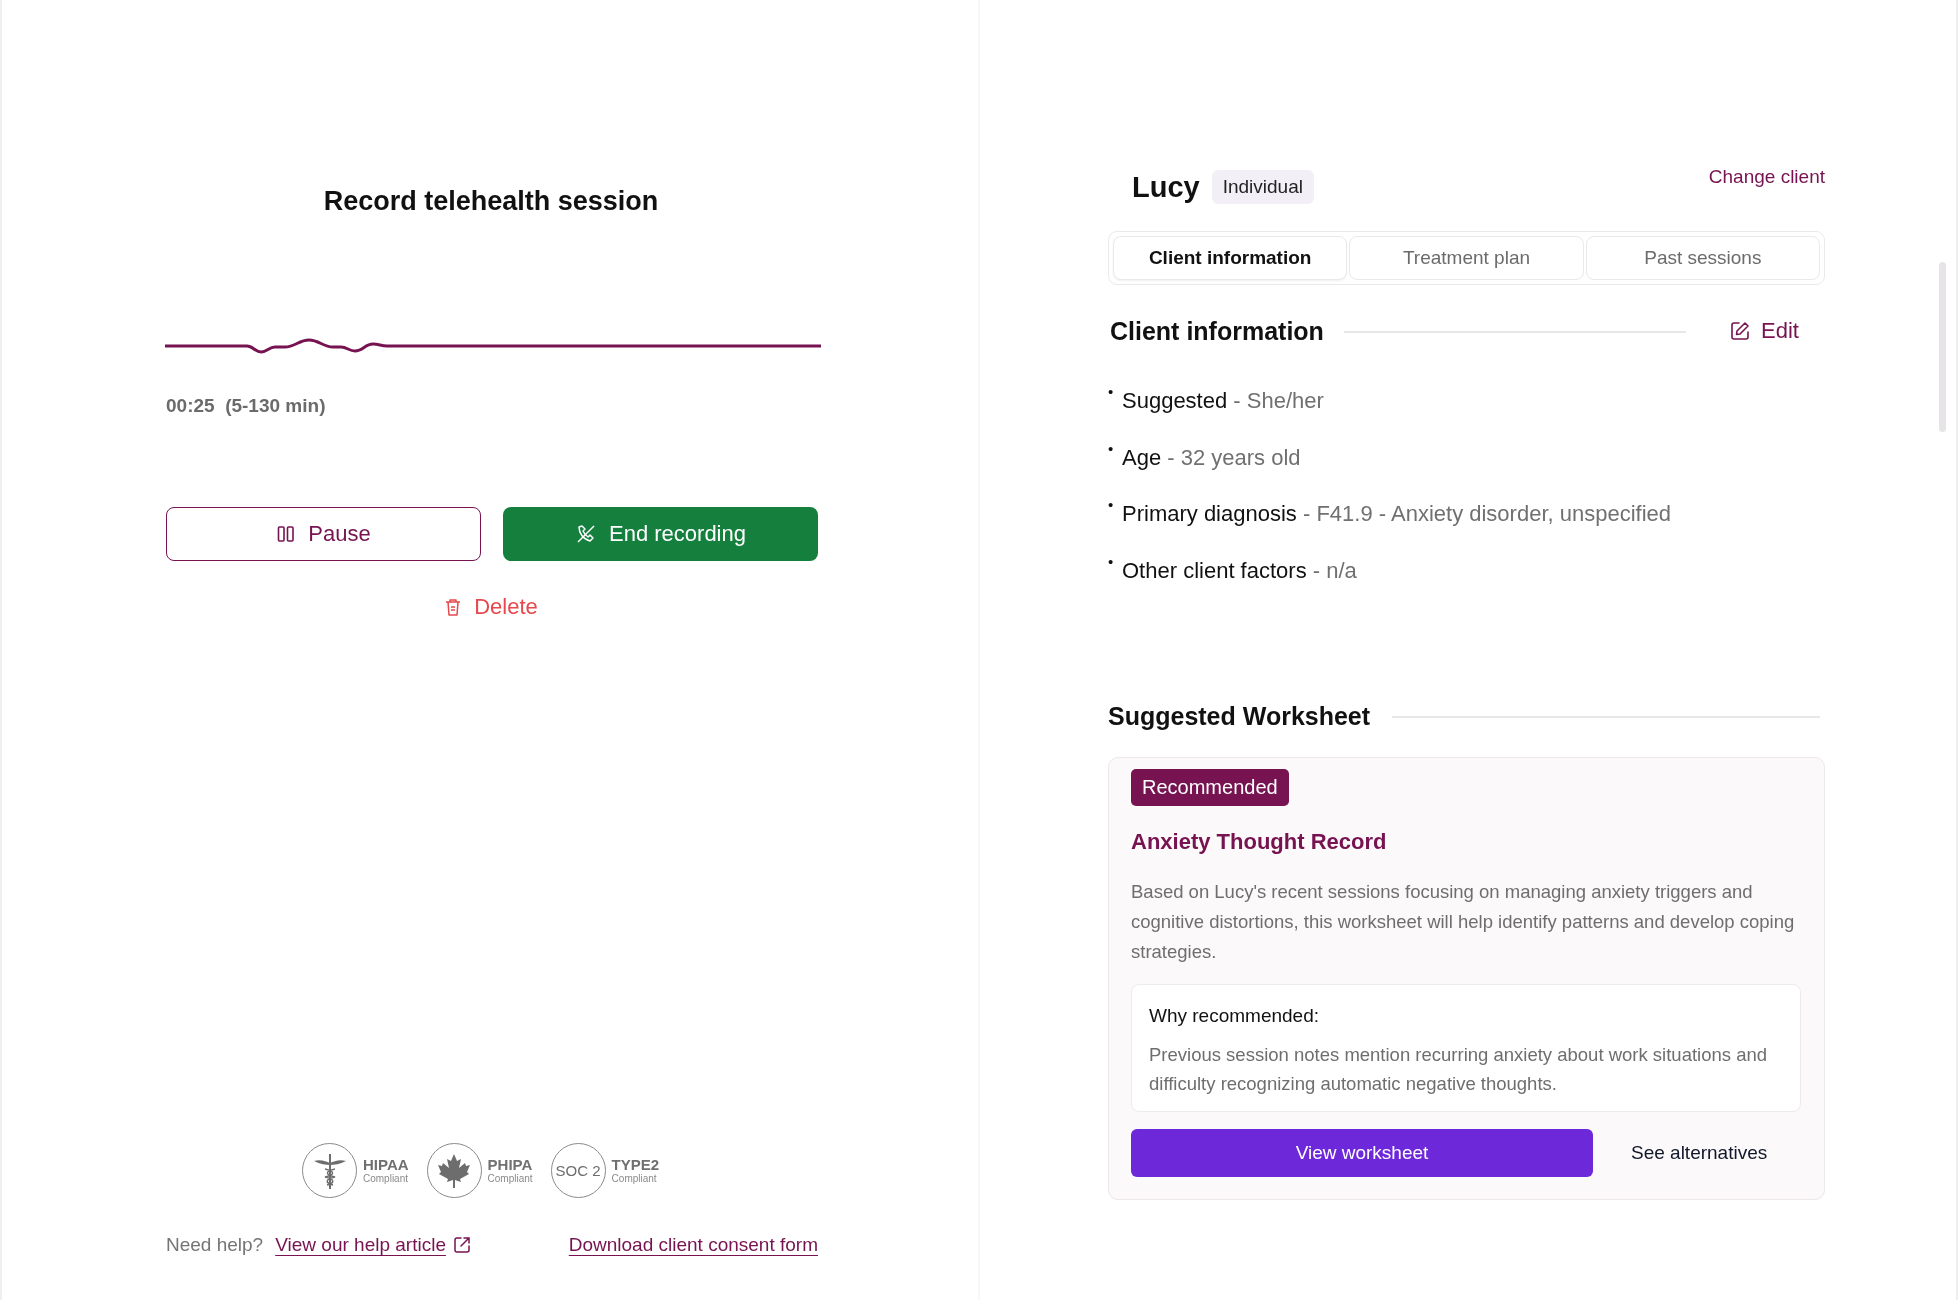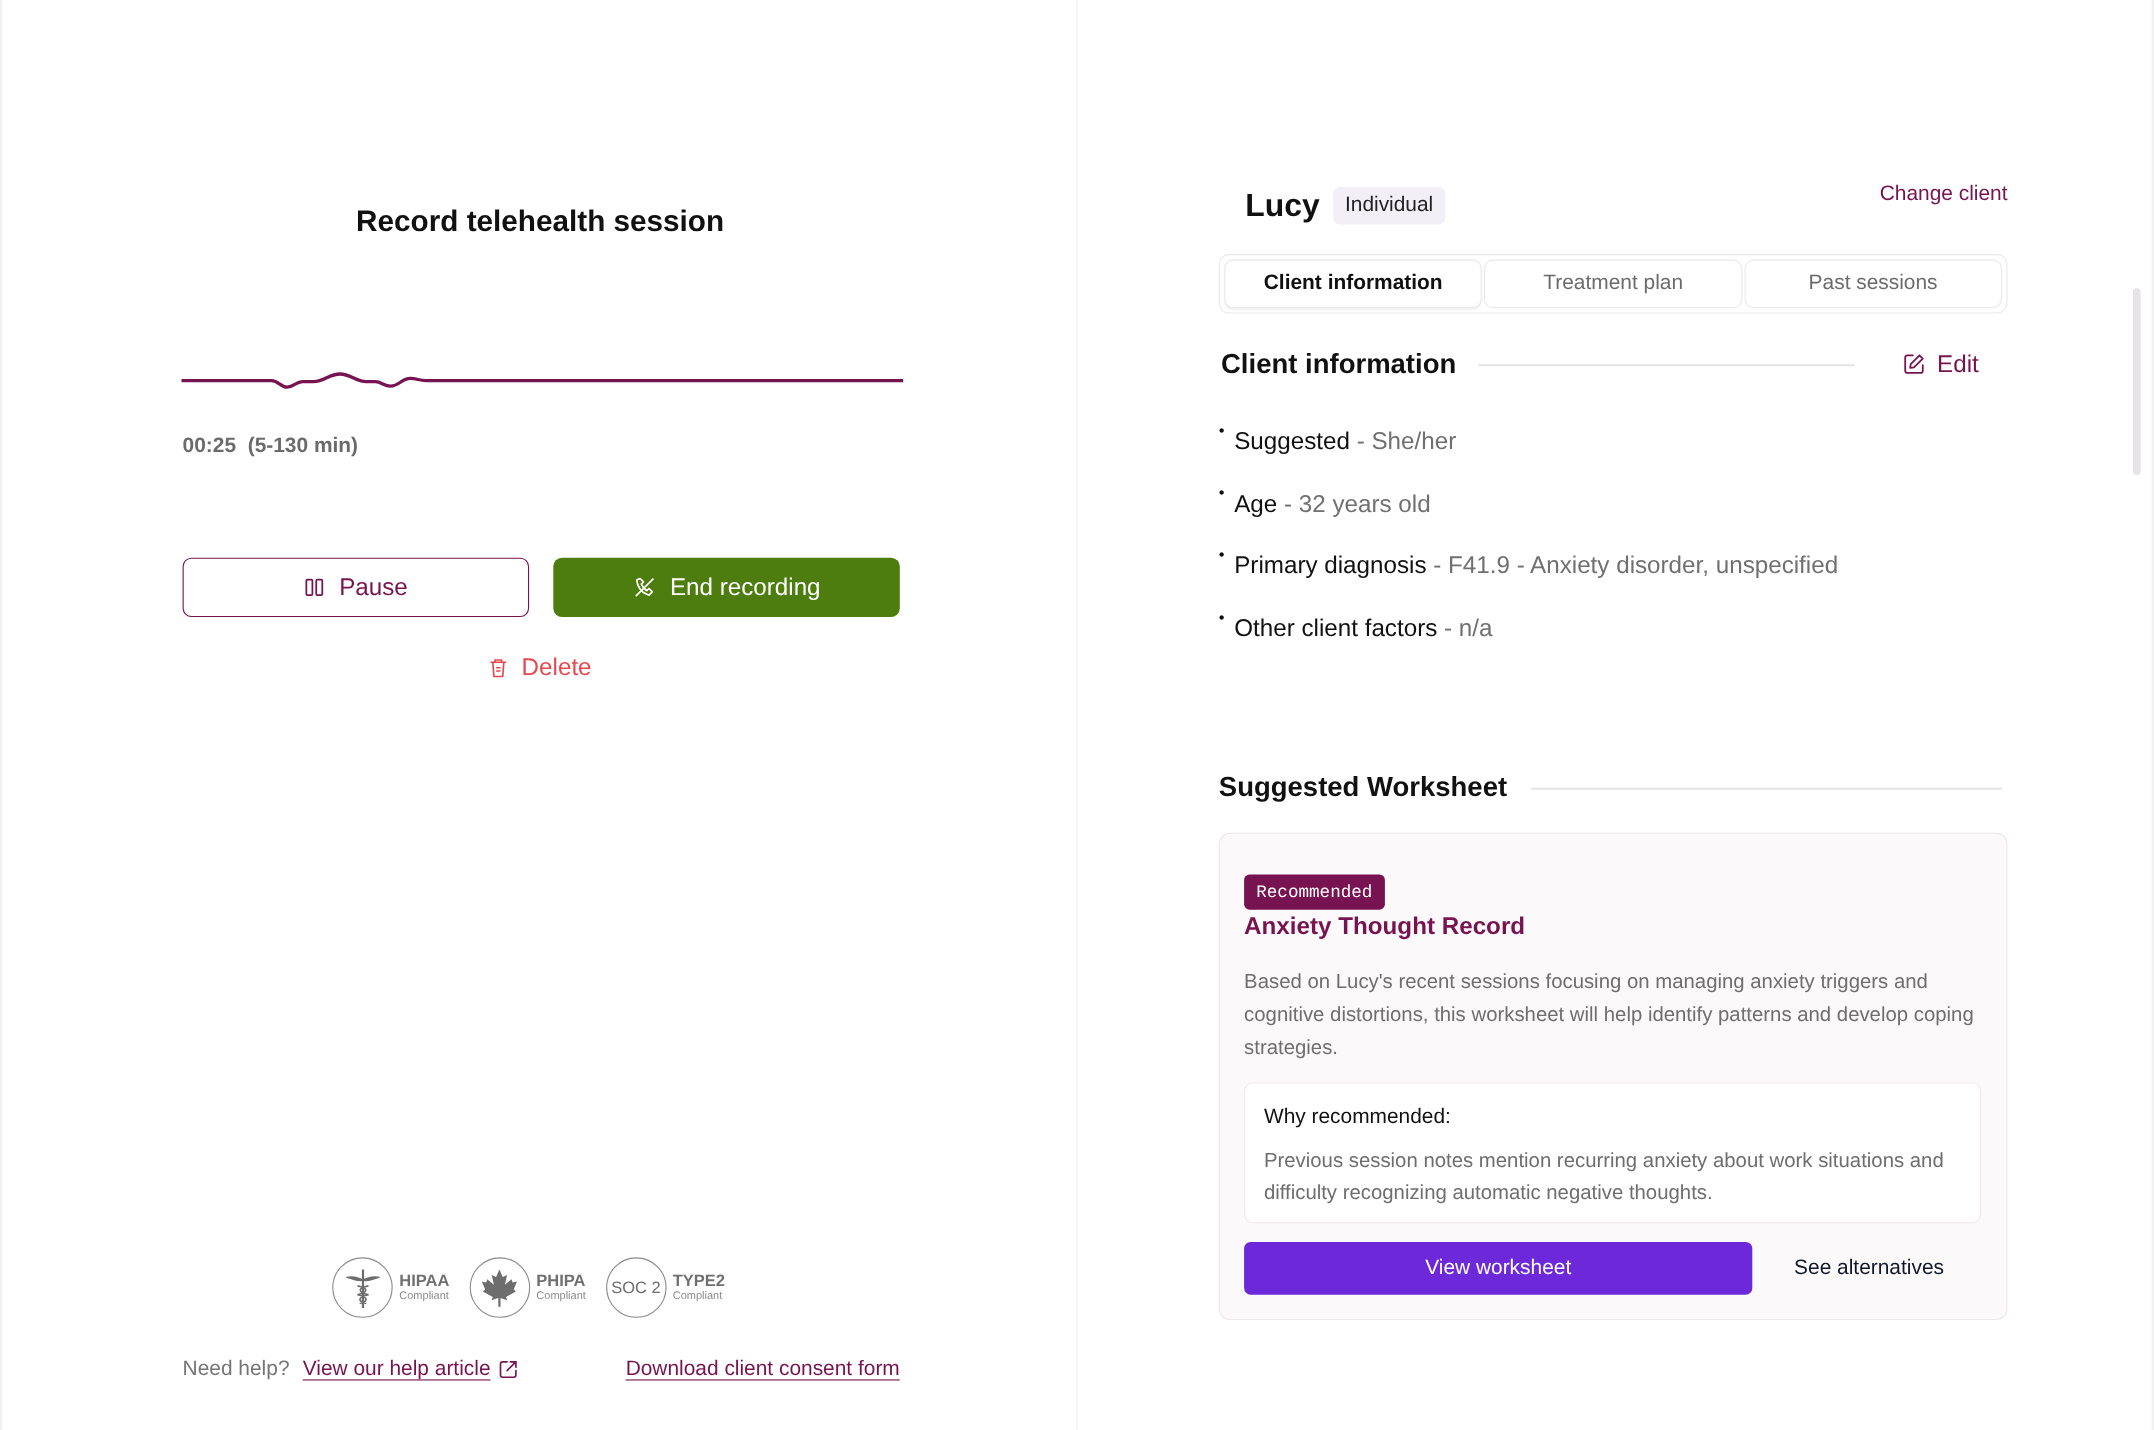--- a/index.html
+++ b/index.html
@@ -9,21 +9,21 @@
   .left-panel { position: absolute; left: 0; top: 0; width: 978px; height: 1300px; background: #fff; border-left: 2px solid #f1eff3; }
   .divider { position: absolute; left: 978px; top: 0; width: 2px; height: 1300px; background: #faf6f8; }
   .right-panel { position: absolute; left: 980px; top: 0; width: 978px; height: 1300px; background: #fff; }
 
   .rec-title { position: absolute; left: 0; width: 978px; top: 186px; text-align: center; font-size: 27px; font-weight: bold; color: #111; }
   .wave { position: absolute; left: 163px; top: 330px; width: 656px; height: 32px; }
   .timer { position: absolute; left: 164px; top: 395px; font-size: 19px; color: #6b6b6b; white-space: pre; font-weight: bold; }
 
   .btn { position: absolute; top: 507px; height: 54px; border-radius: 8px; display: flex; align-items: center; justify-content: center; gap: 12px; font-size: 22px; cursor: pointer; }
   .btn-pause { left: 164px; width: 315px; border: 1.5px solid #761350; color: #761350; background: #fff; }
-  .btn-end { left: 501px; width: 315px; background: #4d7c0f; color: #fff; border: none; }
+  .btn-end { left: 501px; width: 315px; background: #15803d; color: #fff; border: none; }
   .btn svg { display: block; }
 
   .delete { position: absolute; top: 594px; left: 0; width: 978px; display: flex; justify-content: center; align-items: center; gap: 12px; color: #e5484d; font-size: 22px; cursor: pointer; }
 
   .badges { position: absolute; top: 1143px; left: 300px; display: flex; gap: 18px; align-items: center; }
   .badge { display: flex; align-items: center; gap: 6px; color: #757575; }
   .badge-circle { width: 55px; height: 55px; border: 1.5px solid #8a8a8a; border-radius: 50%; display: flex; align-items: center; justify-content: center; color: #6d6d6d; font-size: 15px; }
   .badge-text { display: flex; flex-direction: column; line-height: 1.1; }
   .badge-main { font-size: 15px; font-weight: bold; color: #707070; }
   .badge-sub { font-size: 10px; color: #8a8a8a; }
@@ -48,21 +48,21 @@
   .sec-title { font-size: 25px; font-weight: bold; color: #111; white-space: nowrap; }
   .sec-line { height: 2px; background: #e8e6e8; }
   .edit { position: absolute; left: 749px; top: 318px; display: flex; align-items: center; gap: 10px; color: #761350; font-size: 22px; cursor: pointer; }
 
   .info-list { position: absolute; left: 128px; top: 388px; list-style: none; }
   .info-item { position: relative; font-size: 22px; padding-left: 14px; height: 56.5px; color: #111; white-space: nowrap; }
   .info-item::before { content: "•"; position: absolute; left: 0; top: -5px; font-size: 15px; }
   .info-val { color: #707070; }
 
   .ws-card { position: absolute; left: 128px; top: 757px; width: 717px; height: 443px; border: 1.5px solid #ebe7ea; border-radius: 10px; background: #fcf9fa; }
-  .rec-badge { position: absolute; left: 22px; top: 37px; background: #761350; color: #fff; font-size: 16px; padding: 7px 11px; border-radius: 5px; font-family: Liberation Mono, monospace; }
+  .rec-badge { position: absolute; left: 22px; top: 11px; background: #761350; color: #fff; font-size: 20px; padding: 7px 11px; border-radius: 5px; }
   .ws-title { position: absolute; left: 22px; top: 71px; font-size: 22px; font-weight: bold; color: #761350; }
   .ws-desc { position: absolute; left: 22px; top: 119px; width: 680px; font-size: 18.5px; color: #6e6e6e; line-height: 30px; }
   .why-box { position: absolute; left: 22px; top: 226px; width: 670px; height: 128px; background: #fff; border: 1.5px solid #eeeaed; border-radius: 8px; }
   .why-title { position: absolute; left: 17px; top: 20px; font-size: 19px; color: #111; }
   .why-text { position: absolute; left: 17px; top: 55px; width: 640px; font-size: 18.5px; color: #6e6e6e; line-height: 29px; }
   .view-btn { position: absolute; left: 22px; top: 371px; width: 462px; height: 48px; background: #6d28d9; color: #fff; border-radius: 6px; display: flex; align-items: center; justify-content: center; font-size: 19px; cursor: pointer; }
   .alt-link { position: absolute; left: 522px; top: 384px; font-size: 19px; color: #0f172a; cursor: pointer; }
 
   .scrollbar { position: absolute; left: 1939px; top: 262px; width: 7px; height: 170px; background: #e6e4e6; border-radius: 4px; }
   .right-edge { position: absolute; left: 1956px; top: 0; width: 2px; height: 1300px; background: #efeef0; }

